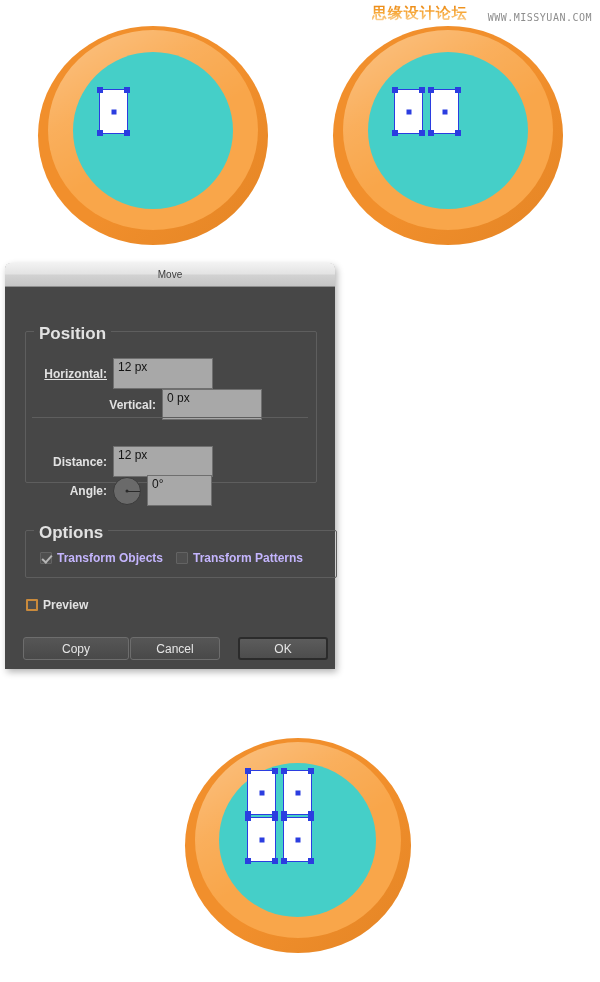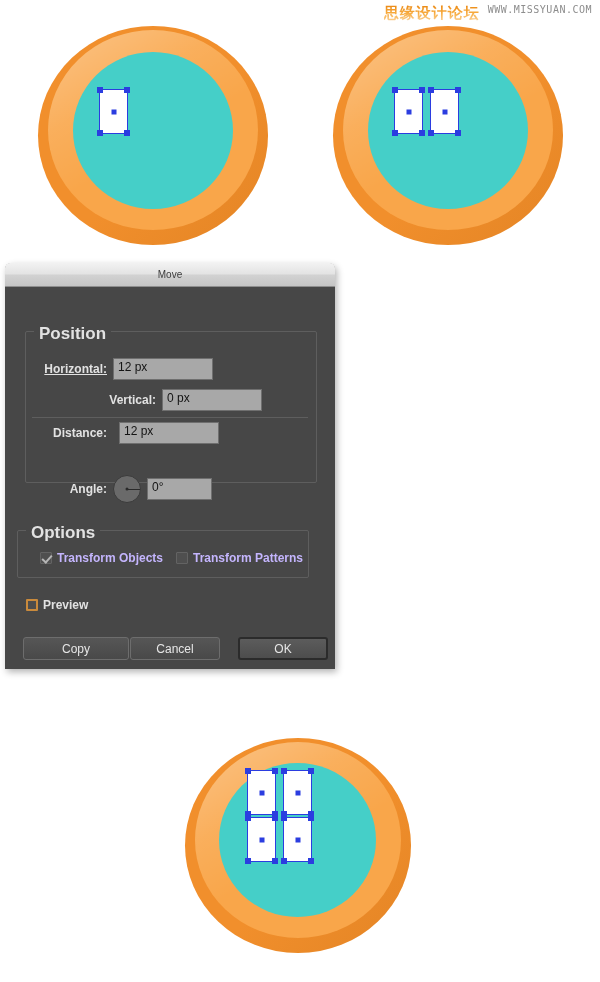--- a/index.html
+++ b/index.html
@@ -14,22 +14,22 @@
     overflow: hidden;
     font-family: "Liberation Sans", sans-serif;
   }
 
   
   .watermark {
     position: absolute;
     top: 4px;
     right: 8px;
     display: flex;
-    align-items: flex-start;
-    gap: 8px;
+    align-items: flex-end;
+    gap: 20px;
     user-select: none;
   }
   .watermark .cn {
     font-family: "DejaVu Sans", sans-serif;
     font-size: 15px;
     font-weight: bold;
     letter-spacing: 1px;
     background: linear-gradient(to bottom, #e8820c 0%, #f7a93b 45%, #fbd9a8 100%);
     -webkit-background-clip: text;
     background-clip: text;
@@ -151,21 +151,21 @@
   .field-label {
     font-size: 12px;
     font-weight: bold;
     color: #e2e2e2;
     text-align: right;
   }
   .text-input {
     background: #a8a8a8;
     border: 1px solid #6f6f6f;
     box-sizing: border-box;
-    height: 22px;
+    height: 31px;
     line-height: 16px;
     padding: 0 4px;
     font-size: 12px;
     color: #141414;
     font-family: "Liberation Sans", sans-serif;
   }
 
   .divider {
     position: absolute;
     height: 1px;
@@ -311,35 +311,35 @@
       <span class="text-input" style="width:100px; margin-left:6px;">12 px</span>
     </div>
 
     <div class="field-row" style="left:24px; top:102px; width:282px;justify-content:center;">
       <span class="field-label" style="width:78px;">Vertical:</span>
       <span class="text-input" style="width:100px; margin-left:6px;">0 px</span>
     </div>
 
     <div class="divider" style="left:27px; top:130px; width:276px;"></div>
 
-    <div class="field-row" style="left:24px; top:135px; width:282px;gap:6px;">
+    <div class="field-row" style="left:24px; top:159px; width:282px;">
       <span class="field-label" style="width:78px;">Distance:</span>
       <span class="text-input" style="width:100px; margin-left:6px;">12 px</span>
     </div>
 
     <div class="field-row" style="left:24px; top:188px; width:282px;">
       <span class="field-label" style="width:78px;">Angle:</span>
       <span class="dial" style="margin-left:6px;">
         <span class="needle"></span>
         <span class="hub"></span>
       </span>
       <span class="text-input" style="width:65px; margin-left:6px;">0°</span>
     </div>
 
-    <div class="group" style="left:12px; top:243px; width:290px; height:46px;">
+    <div class="group" style="left:20px; top:243px; width:290px; height:46px;padding-left:20px;">
       <span class="group-label">Options</span>
     </div>
 
     <div class="checkline" style="left:35px; top:264px;">
       <span class="cb checked dim"></span>
       <span class="cb-label dim">Transform Objects</span>
     </div>
 
     <div class="checkline" style="left:171px; top:264px;">
       <span class="cb dim"></span>

